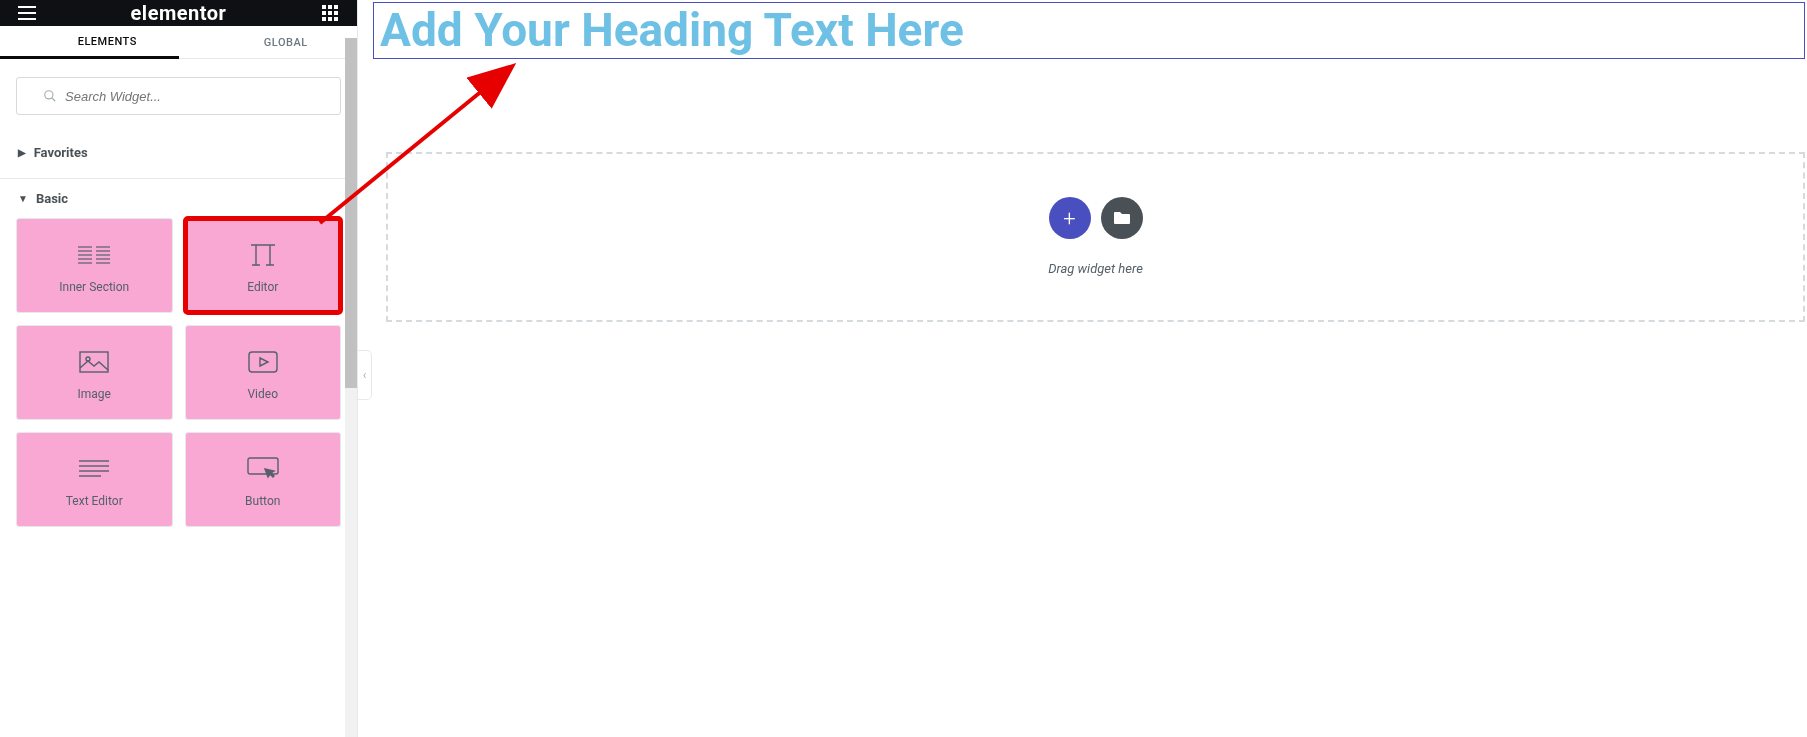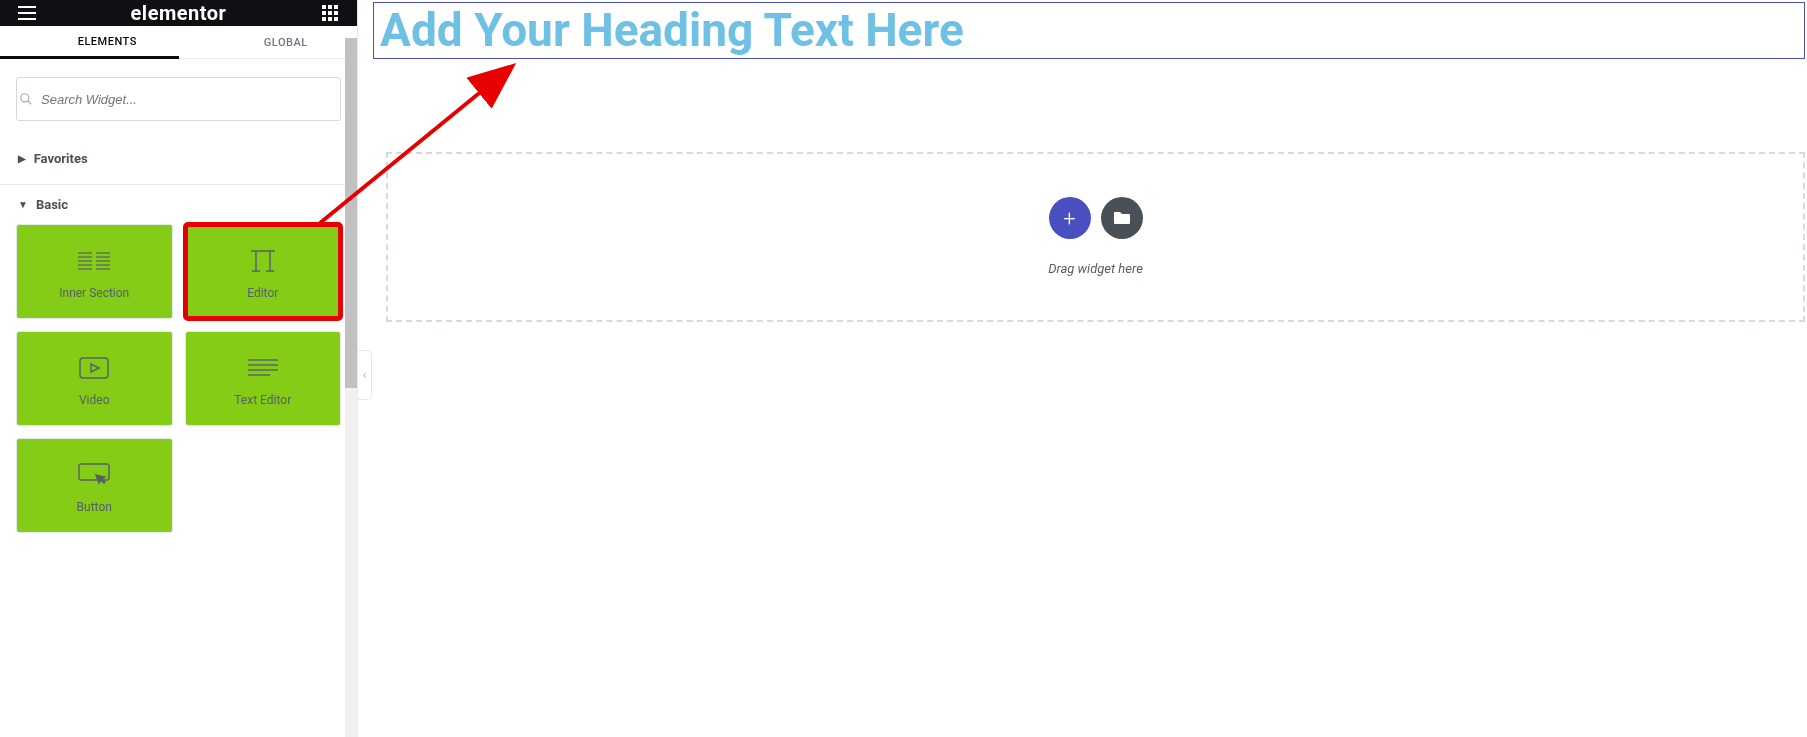--- a/index.html
+++ b/index.html
@@ -9,30 +9,30 @@
 .sidebar-header { height: 26px; background: #0f1014; display: flex; align-items: center; padding: 0 8px; }
 .hamburger { width: 38px; height: 38px; display: flex; align-items: center; justify-content: center; cursor: pointer; color: #fff; }
 .brand { flex: 1; text-align: center; color: #fff; font-size: 20px; font-weight: 700; letter-spacing: 0.5px; }
 .apps { width: 38px; height: 38px; display: flex; align-items: center; justify-content: center; cursor: pointer; color: #fff; }
 
 .tabs { display: flex; height: 33px; border-bottom: 1px solid #e6e9ec; }
 .tab { flex: 1; display: flex; align-items: center; justify-content: center; font-size: 11px; font-weight: 500; letter-spacing: 0.5px; color: #6d7882; cursor: pointer; padding-left: 36px; }
 .tab.active { color: #0a0a0a; border-bottom: 3px solid #0a0a0a; margin-bottom: -1px; }
 
 .search-wrap { padding: 18px 16px; }
-.search-box { position: relative; height: 44px; border: 1px solid #d5dadf; border-radius: 3px; display: flex; align-items: center; padding: 0 2px; }
+.search-box { position: relative; height: 38px; border: 1px solid #d5dadf; border-radius: 3px; display: flex; align-items: center; padding: 0 26px; }
 .search-box input { flex: 1; border: none; outline: none; font-size: 13px; font-style: italic; color: #a4afb7; background: transparent; }
 .search-box .mag { color: #a4afb7; margin-right: 8px; }
 
 .section-head { display: flex; align-items: center; padding: 12px 18px; font-size: 13px; font-weight: 700; color: #495157; cursor: pointer; }
 .section-head .caret { margin-right: 8px; font-size: 10px; }
 .favorites-wrap { border-bottom: 1px solid #e6e9ec; padding-bottom: 6px; }
 
 .widget-grid { display: grid; grid-template-columns: 1fr 1fr; gap: 12px; padding: 0 16px 16px 16px; }
-.widget { height: 95px; border: 1px solid #e6e9ec; border-radius: 3px; display: flex; flex-direction: column; align-items: center; justify-content: center; cursor: grab; background: #84cc16; color: #556068; position: relative; }
+.widget { height: 95px; border: 1px solid #e6e9ec; border-radius: 3px; display: flex; flex-direction: column; align-items: center; justify-content: center; cursor: grab; background: #f9a8d4; color: #556068; position: relative; }
 .widget .icon { height: 34px; display: flex; align-items: center; justify-content: center; color: #556068; }
 .widget .label { font-size: 12px; color: #556068; margin-top: 8px; }
 .widget.highlight { outline: 5px solid #e60000; outline-offset: -3px; }
 
 .scrollbar-track { position: absolute; right: 0; top: 38px; width: 12px; height: 699px; background: #f1f1f1; }
 .scrollbar-thumb { position: absolute; right: 0; top: 38px; width: 12px; height: 350px; background: #c1c1c1; border-radius: 0; }
 
 .canvas { position: absolute; left: 373px; top: 0; right: 0; height: 626px; padding: 2px 0 0 0; }
 
 .heading-widget { border: 1px solid #4a4fbf; padding: 2px 6px; margin-right: 2px; }
@@ -127,20 +127,30 @@
 
     <div class="widget highlight">
       <div class="icon">
         <svg width="30" height="26" viewBox="0 0 30 26" fill="none" stroke="#556068" stroke-width="1.4">
             <path d="M3 3h24M8 3v20M22 3v20M4 23h8M18 23h8"></path>
           </svg>
       </div>
       <div class="label">Editor</div>
     </div>
 
+    <div class="widget">
+      <div class="icon">
+        <svg width="30" height="22" viewBox="0 0 30 22" fill="none" stroke="#556068" stroke-width="1.4">
+            <rect x="1" y="1" width="28" height="20"></rect>
+            <circle cx="9" cy="8" r="2"></circle>
+            <path d="M1 17l8-7 6 5 5-4 9 8"></path>
+          </svg>
+      </div>
+      <div class="label">Image</div>
+    </div>
 
     <div class="widget">
       <div class="icon">
         <svg width="30" height="22" viewBox="0 0 30 22" fill="none" stroke="#556068" stroke-width="1.4">
             <rect x="1" y="1" width="28" height="20" rx="3"></rect>
             <path d="M12 7l8 4-8 4z"></path>
           </svg>
       </div>
       <div class="label">Video</div>
     </div>

